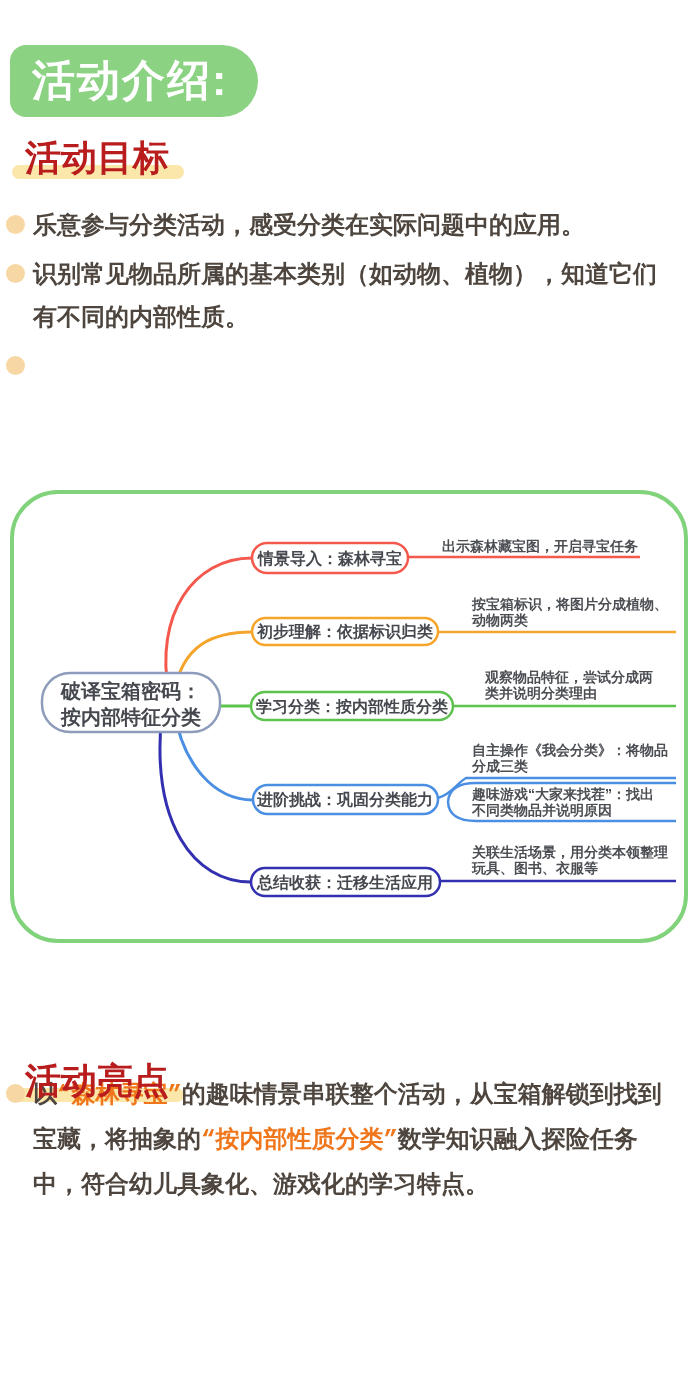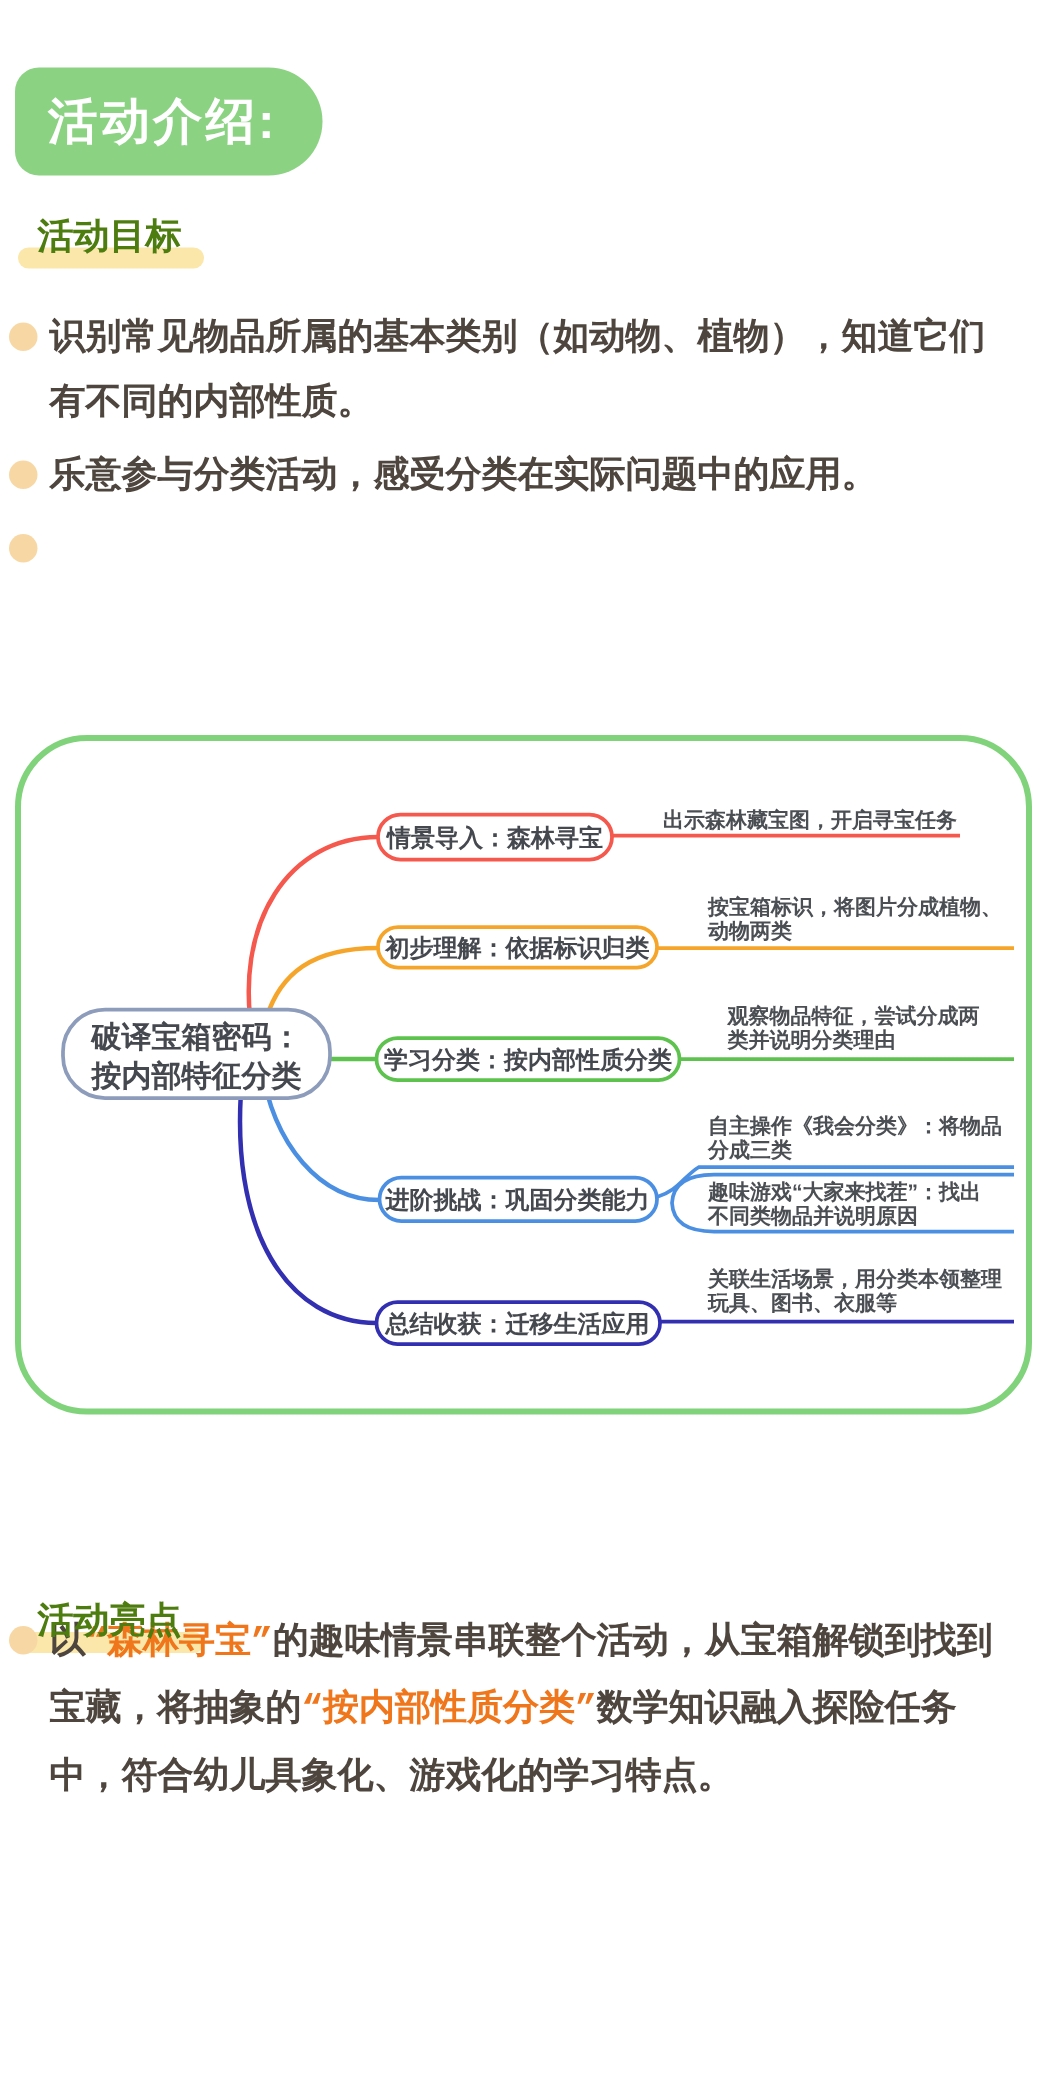--- a/index.html
+++ b/index.html
@@ -1,23 +1,23 @@
 <!DOCTYPE html>
 <html><head>
 <meta charset="utf-8">
 <style>
   html,body{margin:0;padding:0;background:#fff;}
   .page{position:relative;width:700px;height:1386px;background:#ffffff;overflow:hidden;
         font-family:"Liberation Sans","DejaVu Sans",sans-serif;color:#4e463e;}
   
   .badge{position:absolute;left:10px;top:45px;height:72px;display:inline-flex;align-items:center;
-         padding:0 30px 0 22px;background:#8bd283;color:#ffffff;font-size:33px;font-weight:700;
+         padding:0 30px 0 22px;background:#8bd283;color:#ffffff;font-size:43px;font-weight:700;
          letter-spacing:2px;border-radius:16px 36px 36px 16px;}
   
-  .sec-h{position:absolute;font-size:24px;font-weight:700;color:#4d7c0f;line-height:34px;}
+  .sec-h{position:absolute;font-size:36px;font-weight:700;color:#b91c1c;line-height:34px;}
   .sec-h .txt{position:relative;z-index:1;}
   .sec-h .bar{position:absolute;left:-13px;bottom:-4px;width:calc(100% + 28px);height:14px;
               background:#fbe7a9;border-radius:7px;z-index:0;}
   
   .blist{position:absolute;left:6px;width:660px;list-style:none;margin:0;padding:0;}
   .blist li{position:relative;padding-left:27px;font-size:24px;line-height:43px;font-weight:700;
             color:#4e463e;margin-bottom:6px;}
   .blist li .dot{position:absolute;left:0;top:12px;width:19px;height:19px;border-radius:50%;
                  background:#f7d8a4;}
   .hl-orange{color:#f0761c;font-family:Liberation Mono, monospace;}
@@ -38,22 +38,22 @@
   <div class="badge">
     <span>活动介绍:</span>
   </div>
 
   <div class="sec-h" style="left:25px;top:141px;">
     <span class="bar"></span>
     <span class="txt">活动目标</span>
   </div>
 
   <ul class="blist" id="goals-list" style="top:203px;">
+      <li><span class="dot"></span><span>乐意参与分类活动，感受分类在实际问题中的应用。</span></li>
       <li><span class="dot"></span><span>识别常见物品所属的基本类别（如动物、植物），知道它们有不同的内部性质。</span></li>
-      <li><span class="dot"></span><span>乐意参与分类活动，感受分类在实际问题中的应用。</span></li>
       <li><span class="dot"></span></li>
     </ul>
 
 
   <div class="mindmap">
     <svg width="670" height="445" viewBox="0 0 670 445">
 
       <g fill="none" stroke-width="3">
         <path d="M155,200 C140,120 180,64 238,64" stroke="#f5584c"></path>
         <path d="M160,200 C168,150 200,138 238,138" stroke="#f6a52b"></path>

